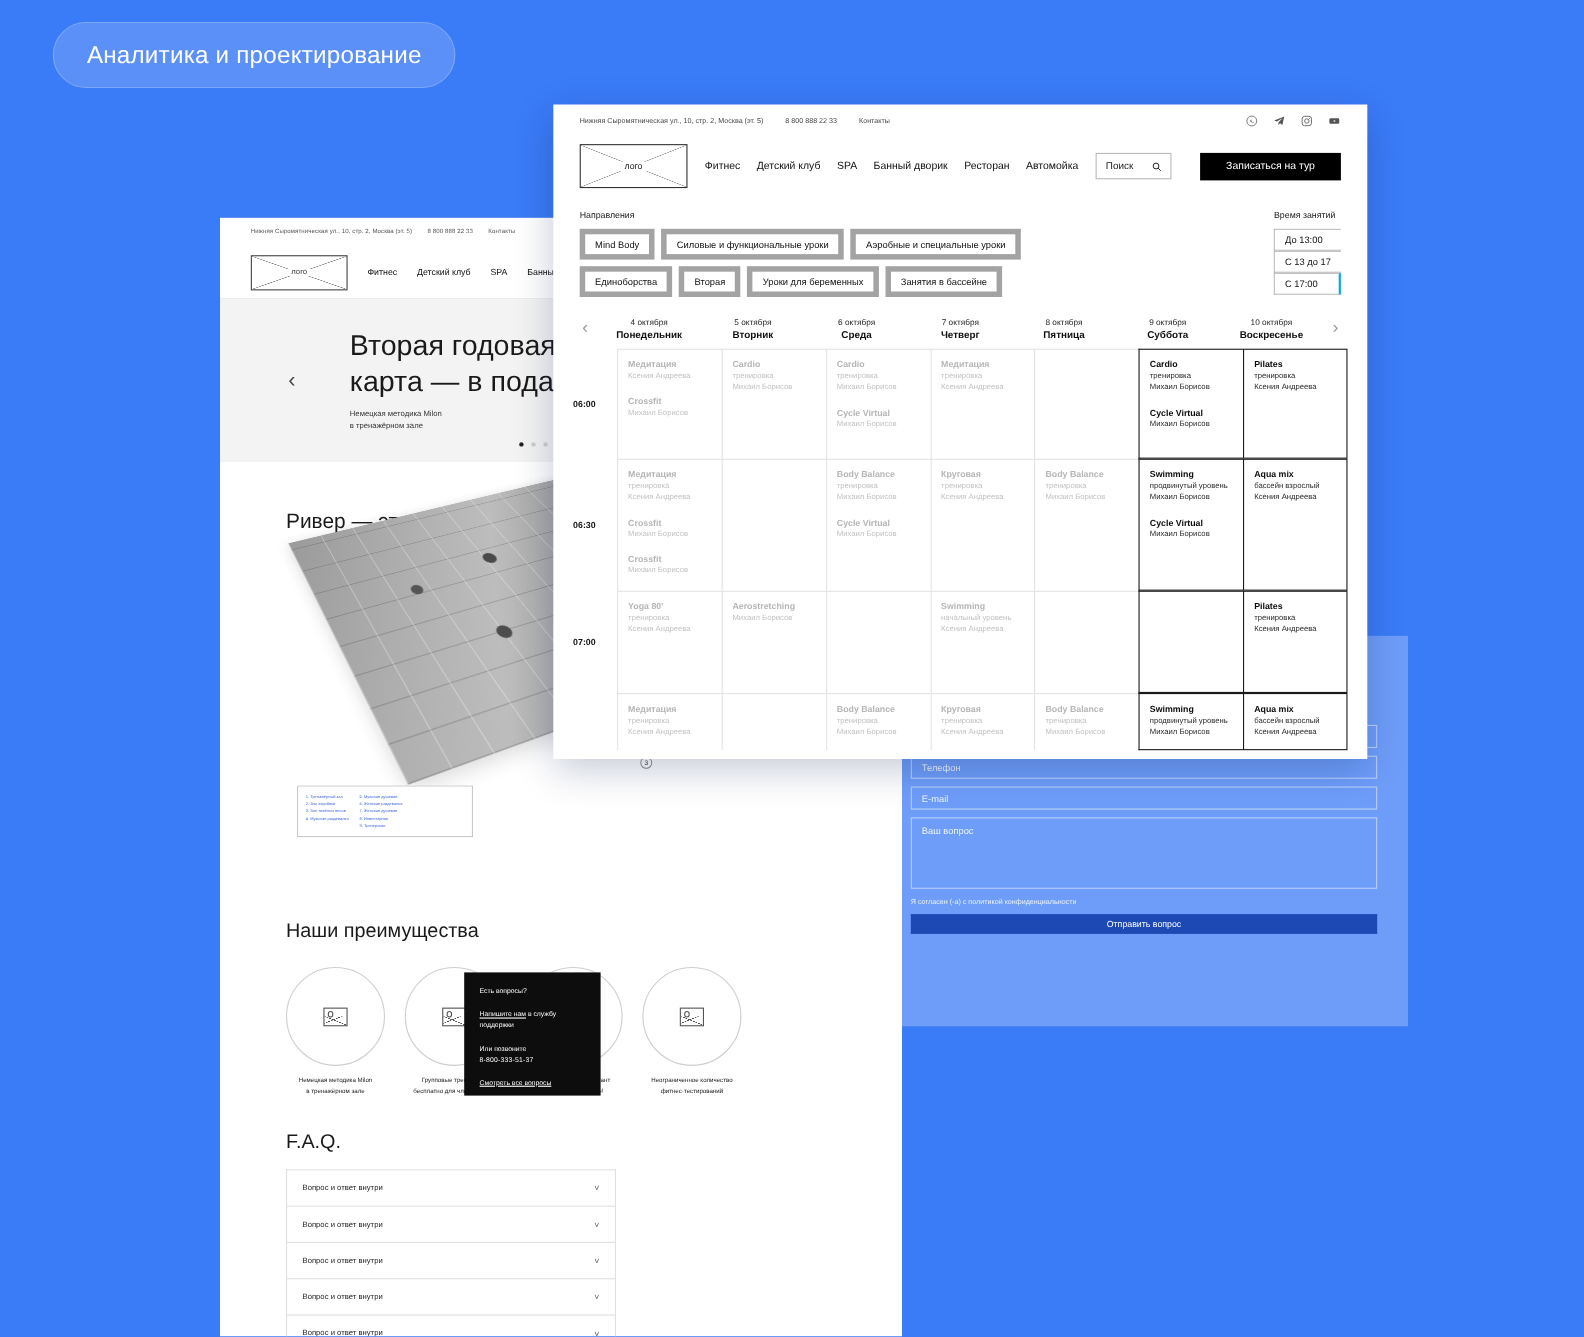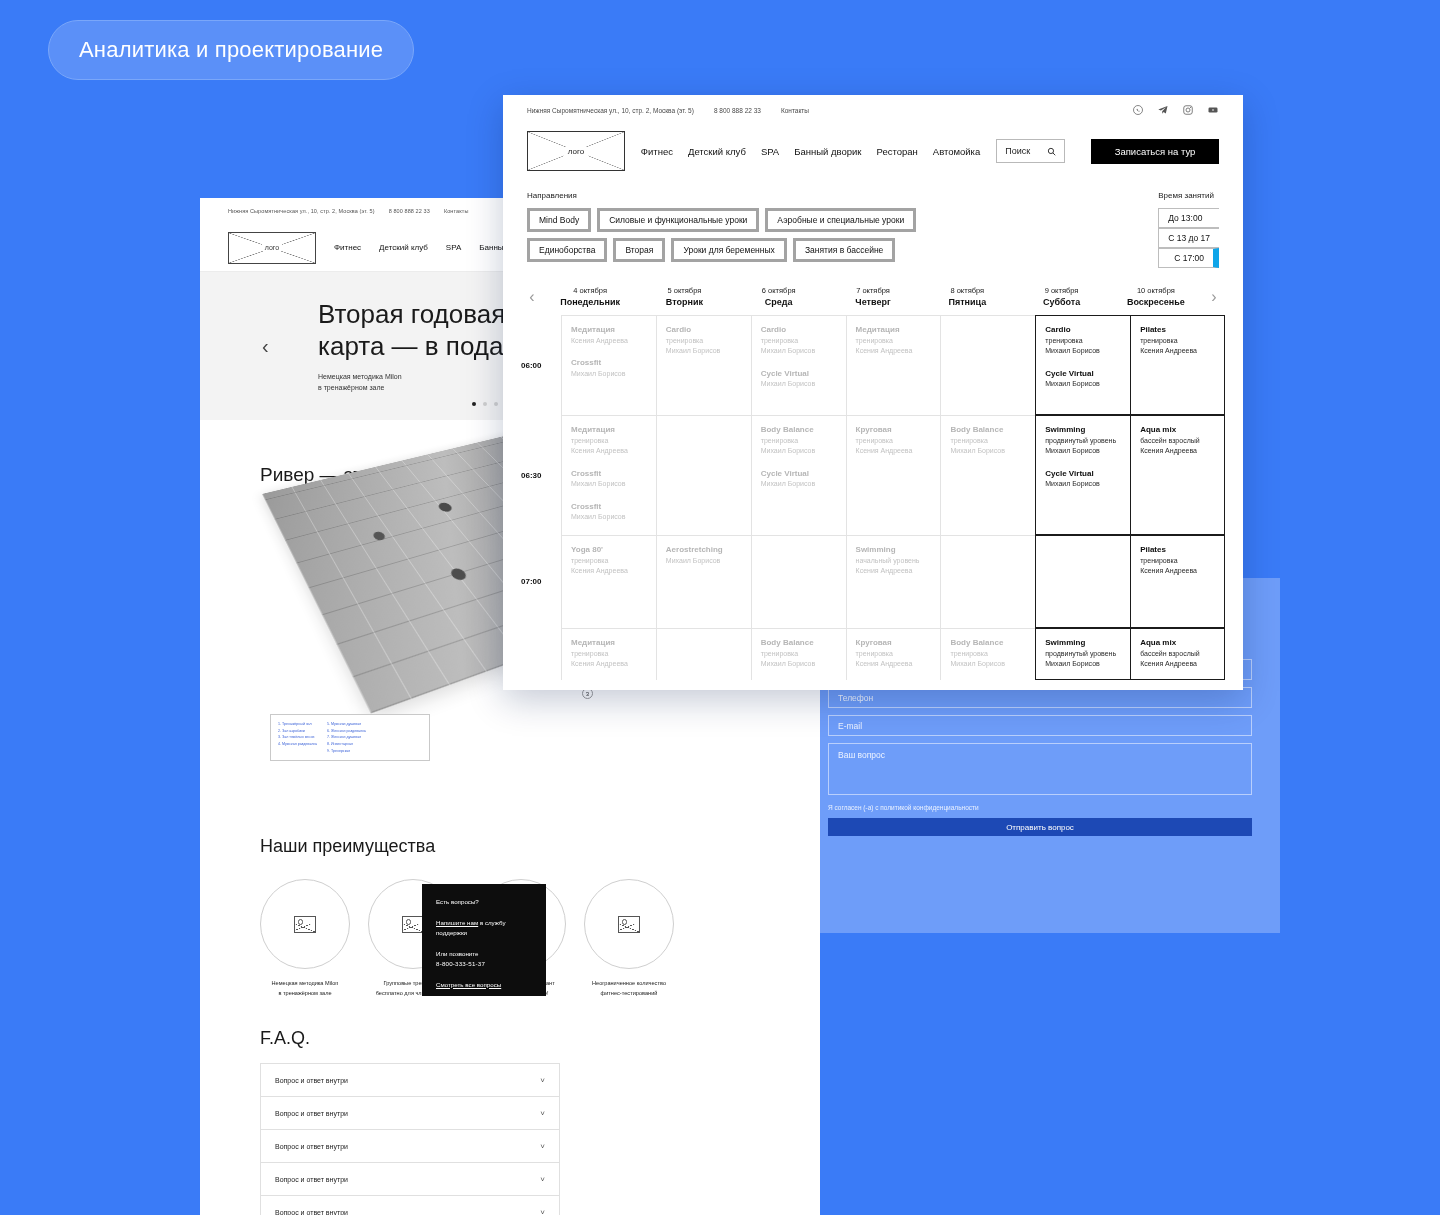--- a/index.html
+++ b/index.html
@@ -33,21 +33,21 @@
     color: #fff;
   }
   .contact-panel h2 { font-size: 26px; font-weight: 400; margin-bottom: 6px; color:#e9f0ff;}
   .contact-panel .sub { font-size: 9px; margin-bottom: 12px; color:#f0f5ff; }
   .cf-field {
     height: 21px; border: 1px solid #b9cffc; background: #6e9df9;
     margin-bottom: 7px; font-size: 8.5px; color: #edf3ff;
     display: flex; align-items: center; padding: 0 9px;
     justify-content: space-between;
   }
-  .cf-area { height: 52px; align-items: flex-start; padding-top: 6px; }
+  .cf-area { height: 65px; align-items: flex-start; padding-top: 6px; }
   .cf-chev { font-size: 9px; }
   .cf-agree { font-size: 6.5px; color: #eaf1ff; margin: 9px 0 7px; }
   .cf-submit {
     height: 18px; background: #1d49b5; color: #fff;
     display: flex; align-items: center; justify-content: center;
     font-size: 8px;
   }
 
   
   .site-page {
@@ -210,30 +210,30 @@
   .sc-cta {
     height: 25px; min-width: 128px; background: #000; color: #fff;
     display: flex; align-items: center; justify-content: center;
     font-size: 9.5px; margin-left: 10px; padding: 0 12px;
   }
 
   .sc-filters { display: flex; padding: 14px 24px 0; gap: 0; }
   .fgroup-label { font-size: 8px; color: #222; margin-bottom: 8px; }
   .chips { display: flex; flex-wrap: wrap; gap: 6px; max-width: 470px; }
   .chip {
-    border: 3px solid #a3a3a3; padding: 4px 9px; font-size: 8.5px; color: #111;
+    border: 5px solid #a3a3a3; padding: 4px 9px; font-size: 8.5px; color: #111;
     white-space: nowrap; background: #fff;
   }
   .timegroup { margin-left: auto; }
   .tchips { display: flex; flex-direction: column; }
   .tchip {
     border: 1px solid #bdbdbd; border-right: none; padding: 4px 9px;
     font-size: 8.5px; color: #111; white-space: nowrap;
   }
-  .tchip:last-child { border-right: 6px solid #0ea5e9; text-align: right; }
+  .tchip:last-child { border-right: 2px solid #0ea5e9; }
 
   .sc-dates {
     display: flex; align-items: center; padding: 18px 18px 8px; gap: 0;
   }
   .d-arrow { width: 22px; text-align: center; color: #9a9a9a; font-size: 16px; font-weight: 300; }
   .d-cells { flex: 1; display: grid; grid-template-columns: repeat(7, 1fr); }
   .d-cell { text-align: center; }
   .d-top { font-size: 7.5px; color: #222; }
   .d-bot { font-size: 9px; font-weight: bold; color: #111; margin-top: 2px; }
 

